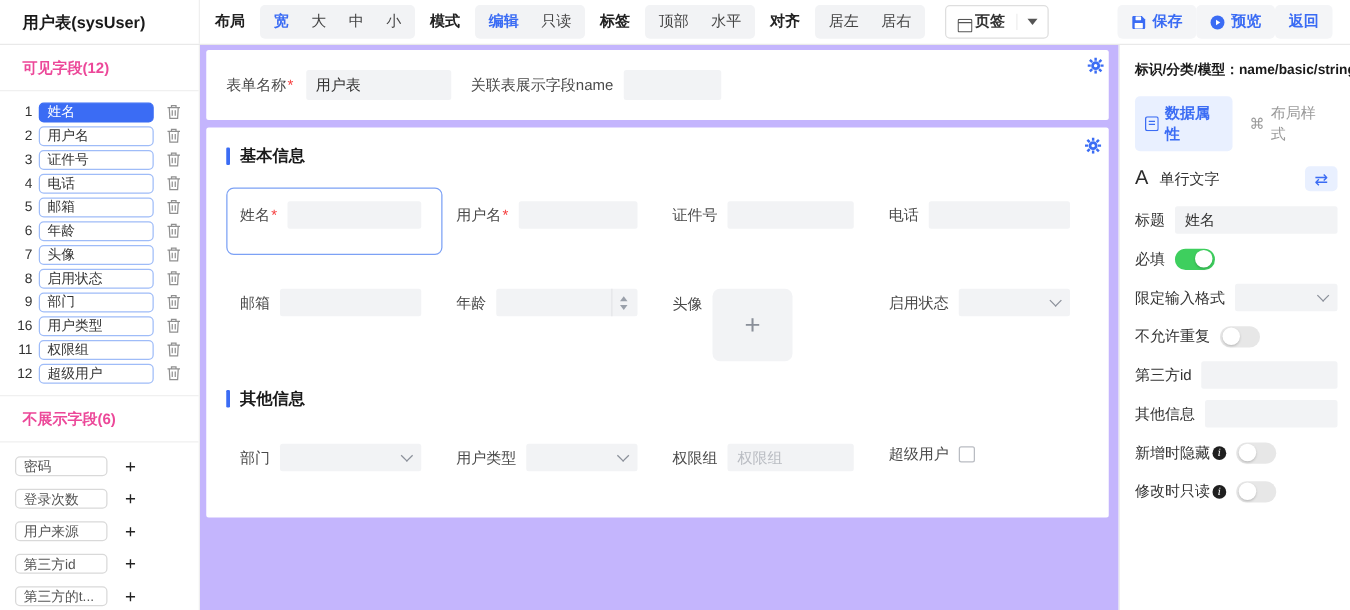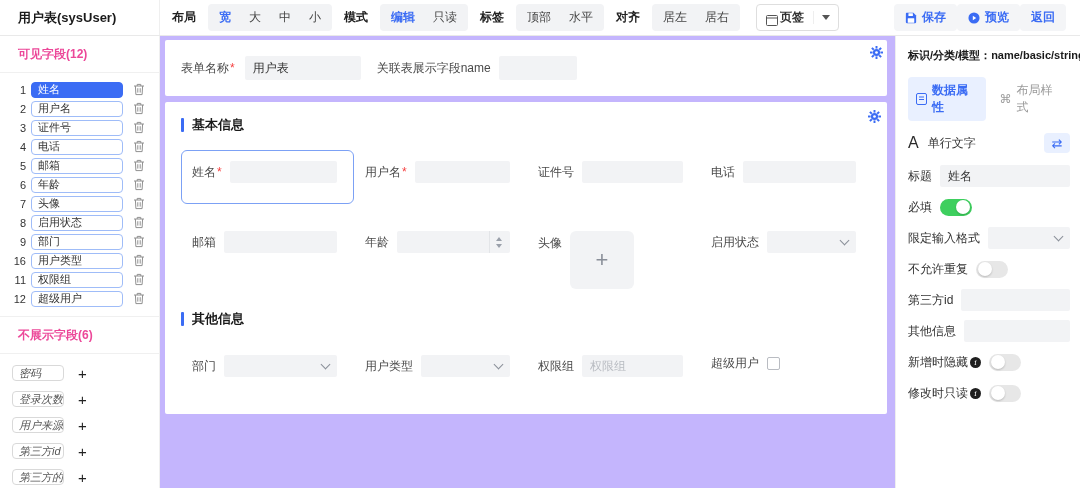--- a/index.html
+++ b/index.html
@@ -31,21 +31,21 @@
   .sb-section-title { font-weight:bold; color:#ec4899; padding:10px 0 9px 18px; border-bottom:1px solid #f0f0f0; }
   .sb-list { padding:7px 0 8px 0; border-bottom:1px solid #f0f0f0; }
   .sb-row { display:flex; align-items:center; height:19px; padding-left:8px; }
   .sb-num { width:18px; text-align:right; font-size:11px; color:#333; margin-right:5px; flex:0 0 18px; }
   .chip { width:92px; height:16px; border:1px solid #9fbcf8; border-radius:4px; font-size:11px; color:#333;
           display:flex; align-items:center; padding:0 6px; background:#fff; cursor:grab; overflow:hidden; white-space:nowrap; }
   .chip.selected { background:#3b6cf4; border-color:#3b6cf4; color:#fff; }
   .sb-trash { margin-left:10px; display:flex; align-items:center; cursor:pointer; }
   .sb-hidden-list { padding:9px 0 0 0; }
   .sb-hrow { display:flex; align-items:center; height:20px; margin-bottom:6px; padding-left:12px; }
-  .chip.gray { width:52px; border-color:#d9d9d9; color:#555;font-style:italic; }
+  .chip.gray { width:74px; border-color:#d9d9d9; color:#555; }
   .sb-plus { margin-left:14px; font-size:15px; color:#222; cursor:pointer; line-height:1; }
 
   
   .canvas { flex:1; background:#c4b5fd; min-width:0; padding:4px 8px 0 5px; }
   .card { background:#fff; border-radius:2px; position:relative; }
   .card-head { height:56px; display:flex; align-items:center; padding:0 16px; margin-bottom:6px; }
   .f-label { color:#4a4a4a; white-space:nowrap; }
   .req { color:#f53f3f; margin-left:1px; }
   .f-input { background:#f2f3f5; border-radius:2px; height:24px; display:flex; align-items:center; padding:0 8px; color:#333; }
   .gear { position:absolute; cursor:pointer; line-height:0; }

